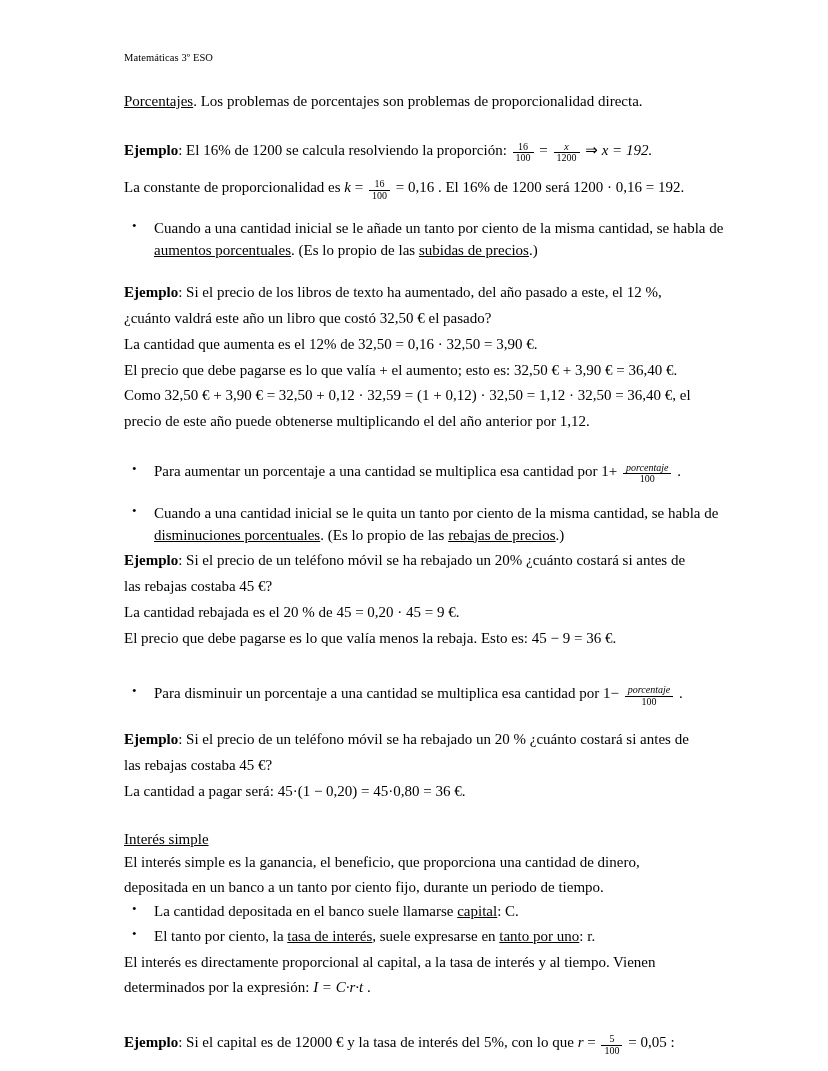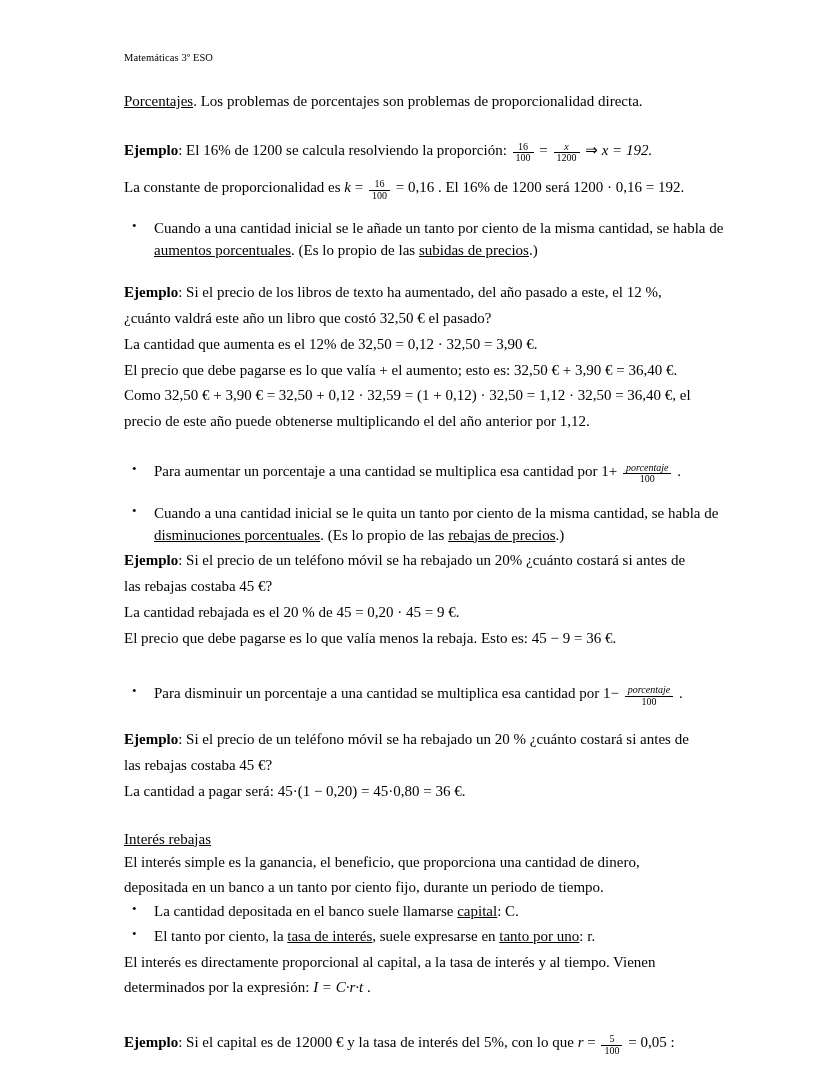--- a/index.html
+++ b/index.html
@@ -140,21 +140,21 @@
   <p class="bullet">
     <span>Cuando a una cantidad inicial se le añade un tanto por ciento de la misma cantidad, se habla de </span><span class="u">aumentos porcentuales</span><span>. (Es lo propio de las </span><span class="u">subidas de precios</span><span>.)</span>
   </p>
 
   <div class="spacer-md"></div>
 
   <p class="para tight">
     <span class="b">Ejemplo</span><span>: Si el precio de los libros de texto ha aumentado, del año pasado a este, el 12 %,</span>
   </p>
   <p class="para tight">¿cuánto valdrá este año un libro que costó 32,50 € el pasado?</p>
-  <p class="para tight">La cantidad que aumenta es el 12% de 32,50 = 0,12 · 32,50 = 3,90 €.</p>
+  <p class="para tight">La cantidad que aumenta es el 12% de 32,50 = 0,16 · 32,50 = 3,90 €.</p>
   <p class="para tight">El precio que debe pagarse es lo que valía + el aumento; esto es: 32,50 € + 3,90 € = 36,40 €.</p>
   <p class="para tight">Como 32,50 € + 3,90 € = 32,50 + 0,12 · 32,59 = (1 + 0,12) · 32,50 = 1,12 · 32,50 = 36,40 €, el</p>
   <p class="para">precio de este año puede obtenerse multiplicando el del año anterior por 1,12.</p>
 
   <div class="spacer-md"></div>
 
   <p class="bullet">
     <span>Para aumentar un porcentaje a una cantidad se multiplica esa cantidad por 1+</span>
     <span class="frac">
       <span class="num i">porcentaje</span>
@@ -190,21 +190,21 @@
   <div class="spacer-md"></div>
 
   <p class="para tight">
     <span class="b">Ejemplo</span><span>: Si el precio de un teléfono móvil se ha rebajado un 20 % ¿cuánto costará si antes de</span>
   </p>
   <p class="para tight">las rebajas costaba 45 €?</p>
   <p class="para">La cantidad a pagar será:  45·(1 − 0,20) = 45·0,80 = 36  €.</p>
 
   <div class="spacer-md"></div>
 
-  <p class="section-title u">Interés rebajas</p>
+  <p class="section-title u">Interés simple</p>
   <p class="para tight">El interés simple es la ganancia, el beneficio, que proporciona una cantidad de dinero,</p>
   <p class="para tight">depositada en un banco a un tanto por ciento fijo, durante un periodo de tiempo.</p>
 
   <p class="bullet">
     <span>La cantidad depositada en el banco suele llamarse </span><span class="u">capital</span><span>: C.</span>
   </p>
   <p class="bullet">
     <span>El tanto por ciento, la </span><span class="u">tasa de interés</span><span>, suele expresarse en </span><span class="u">tanto por uno</span><span>: r.</span>
   </p>
 

